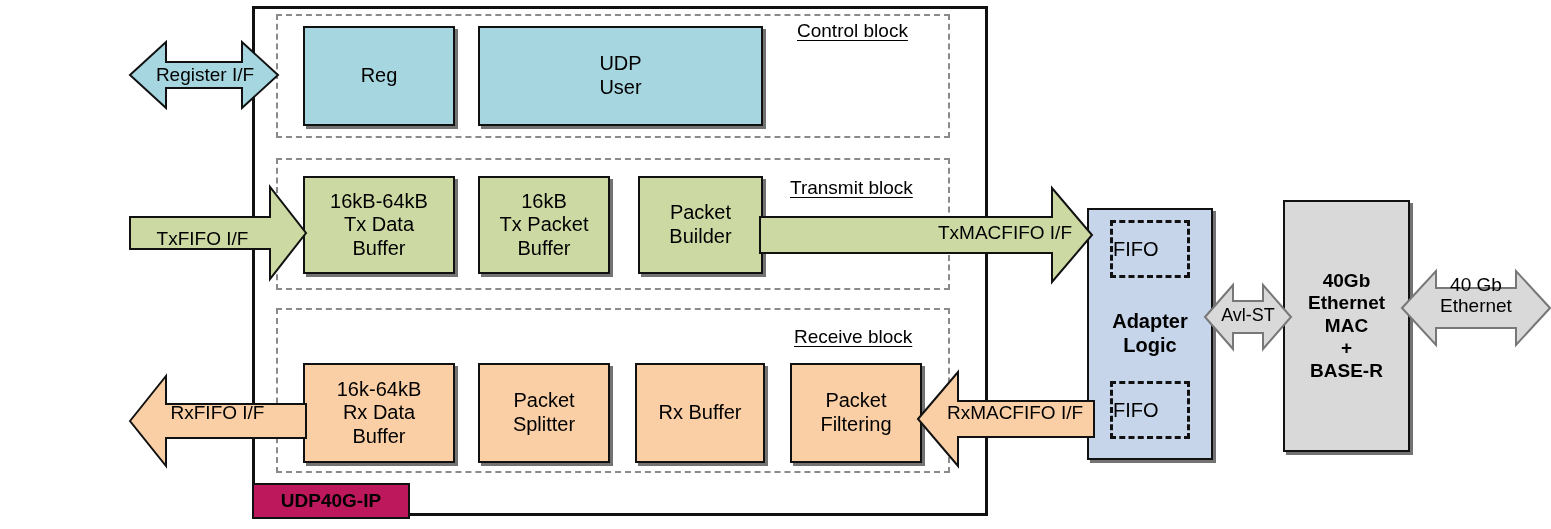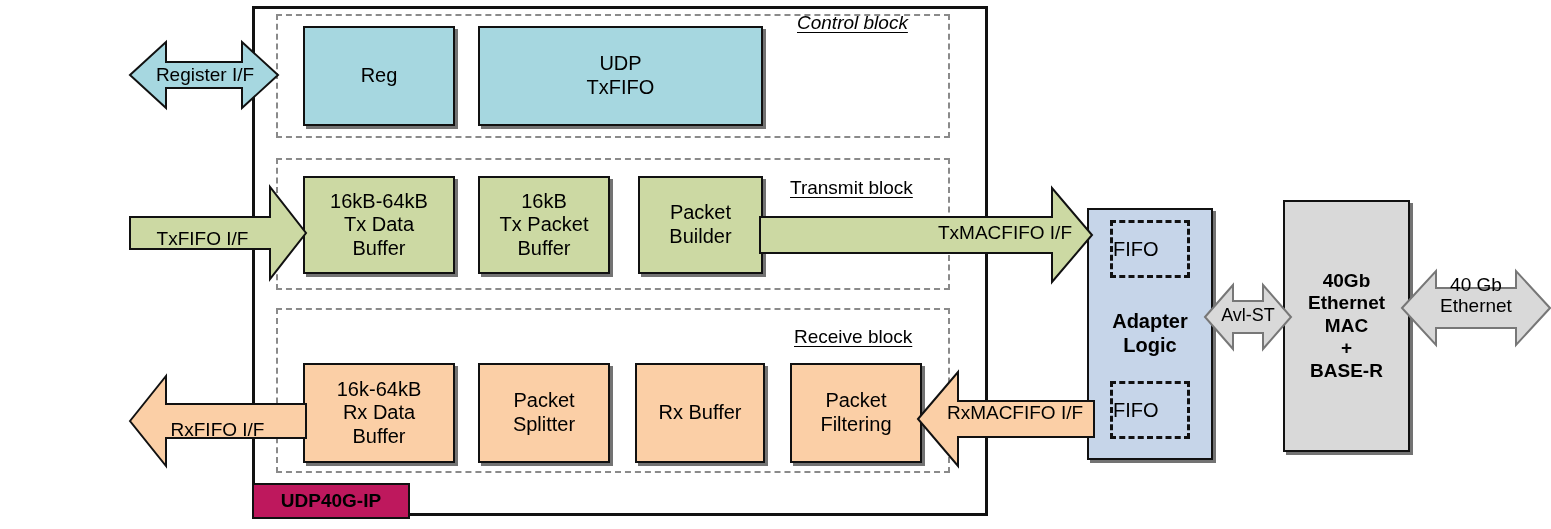--- a/index.html
+++ b/index.html
@@ -92,31 +92,31 @@
 <div id="canvas">
 
 
   <div class="box" style="left:252px; top:6px; width:736px; height:510px; background:transparent; border-width:3px;"></div>
 
   <div class="iplabel" style="left:252px; top:483px; width:158px; height:36px;">
     <span>UDP40G-IP</span>
   </div>
 
   <div class="dashgroup" style="left:276px; top:14px; width:674px; height:124px;"></div>
-  <div class="grouplabel" style="left:797px; top:12px;font-style:italic;">
+  <div class="grouplabel" style="left:797px; top:20px;">
     <span>Control block</span>
   </div>
 
   <div class="box shadowed" style="left:303px; top:26px; width:152px; height:100px; background:#a6d7e0; font-size:20px;">
     <span>Reg</span>
   </div>
 
   <div class="box shadowed" style="left:478px; top:26px; width:285px; height:100px; background:#a6d7e0; font-size:20px;">
     <span>UDP
-TxFIFO</span>
+User</span>
   </div>
 
   <div class="dashgroup" style="left:276px; top:158px; width:674px; height:132px;"></div>
   <div class="grouplabel" style="left:790px; top:177px;">
     <span>Transmit block</span>
   </div>
 
   <div class="box shadowed" style="left:303px; top:176px; width:152px; height:98px; background:#ccd9a3; font-size:20px;">
     <span>16kB-64kB
 Tx Data
@@ -194,21 +194,21 @@
   </div>
   <div class="arrowlabel" style="left:135px; top:218px; width:135px; height:42px; font-size:19px;">
     <span>TxFIFO I/F</span>
   </div>
 
   <div class="arrowwrap" style="left:130px; top:375px;">
     <svg width="176" height="92" viewBox="0 0 176 92">
       <polygon points="0,46 36,1 36,29 176,29 176,63 36,63 36,91" fill="#fbcfa6" stroke="#111111" stroke-width="2" stroke-linejoin="miter"></polygon>
     </svg>
   </div>
-  <div class="arrowlabel" style="left:150px; top:415px; width:135px; height:30px; font-size:19px;text-align:right;">
+  <div class="arrowlabel" style="left:150px; top:398px; width:135px; height:30px; font-size:19px;text-align:right;">
     <span>RxFIFO I/F</span>
   </div>
 
   <div class="arrowwrap" style="left:760px; top:186px;">
     <svg width="332" height="98" viewBox="0 0 332 98">
       <polygon points="0,31 292,31 292,2 332,49 292,96 292,67 0,67" fill="#ccd9a3" stroke="#111111" stroke-width="2" stroke-linejoin="miter"></polygon>
     </svg>
   </div>
   <div class="arrowlabel" style="left:920px; top:218px; width:170px; height:30px; font-size:19px;">
     <span>TxMACFIFO I/F</span>

